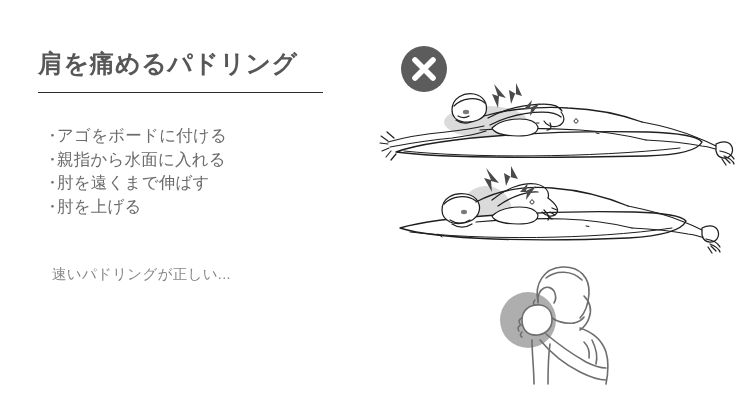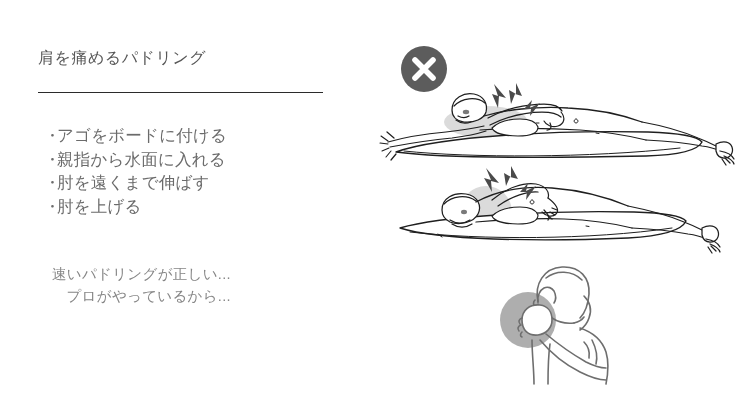--- a/index.html
+++ b/index.html
@@ -29,22 +29,22 @@
     left: 0;
     top: 0;
     width: 380px;
     height: 416px;
   }
 
   .page-title {
     position: absolute;
     left: 38px;
     top: 48px;
-    font-size: 16px;
-    font-weight: normal;
+    font-size: 25px;
+    font-weight: bold;
     letter-spacing: 0.5px;
     color: #575757;
     white-space: nowrap;
     line-height: 1.2;
   }
 
   .title-rule {
     position: absolute;
     left: 38px;
     top: 92px;
@@ -130,21 +130,20 @@
 
     <ul class="bullet-list">
       <li><span class="bullet-dot">・</span><span>アゴをボードに付ける</span></li>
       <li><span class="bullet-dot">・</span><span>親指から水面に入れる</span></li>
       <li><span class="bullet-dot">・</span><span>肘を遠くまで伸ばす</span></li>
       <li><span class="bullet-dot">・</span><span>肘を上げる</span></li>
     </ul>
 
     <ul class="note-block">
       <li>速いパドリングが正しい...</li>
-      <li>プロがやっているから...</li>
     </ul>
   </div>
 
   <div class="right-col">
 
     <div class="x-badge">
       <svg viewBox="0 0 48 48" width="48" height="48" aria-hidden="true">
         <circle cx="24" cy="24" r="23" fill="#5c5c5c"></circle>
         <path d="M15 15 L33 33 M33 15 L15 33" stroke="#ffffff" stroke-width="5.6" stroke-linecap="round"></path>
       </svg>

